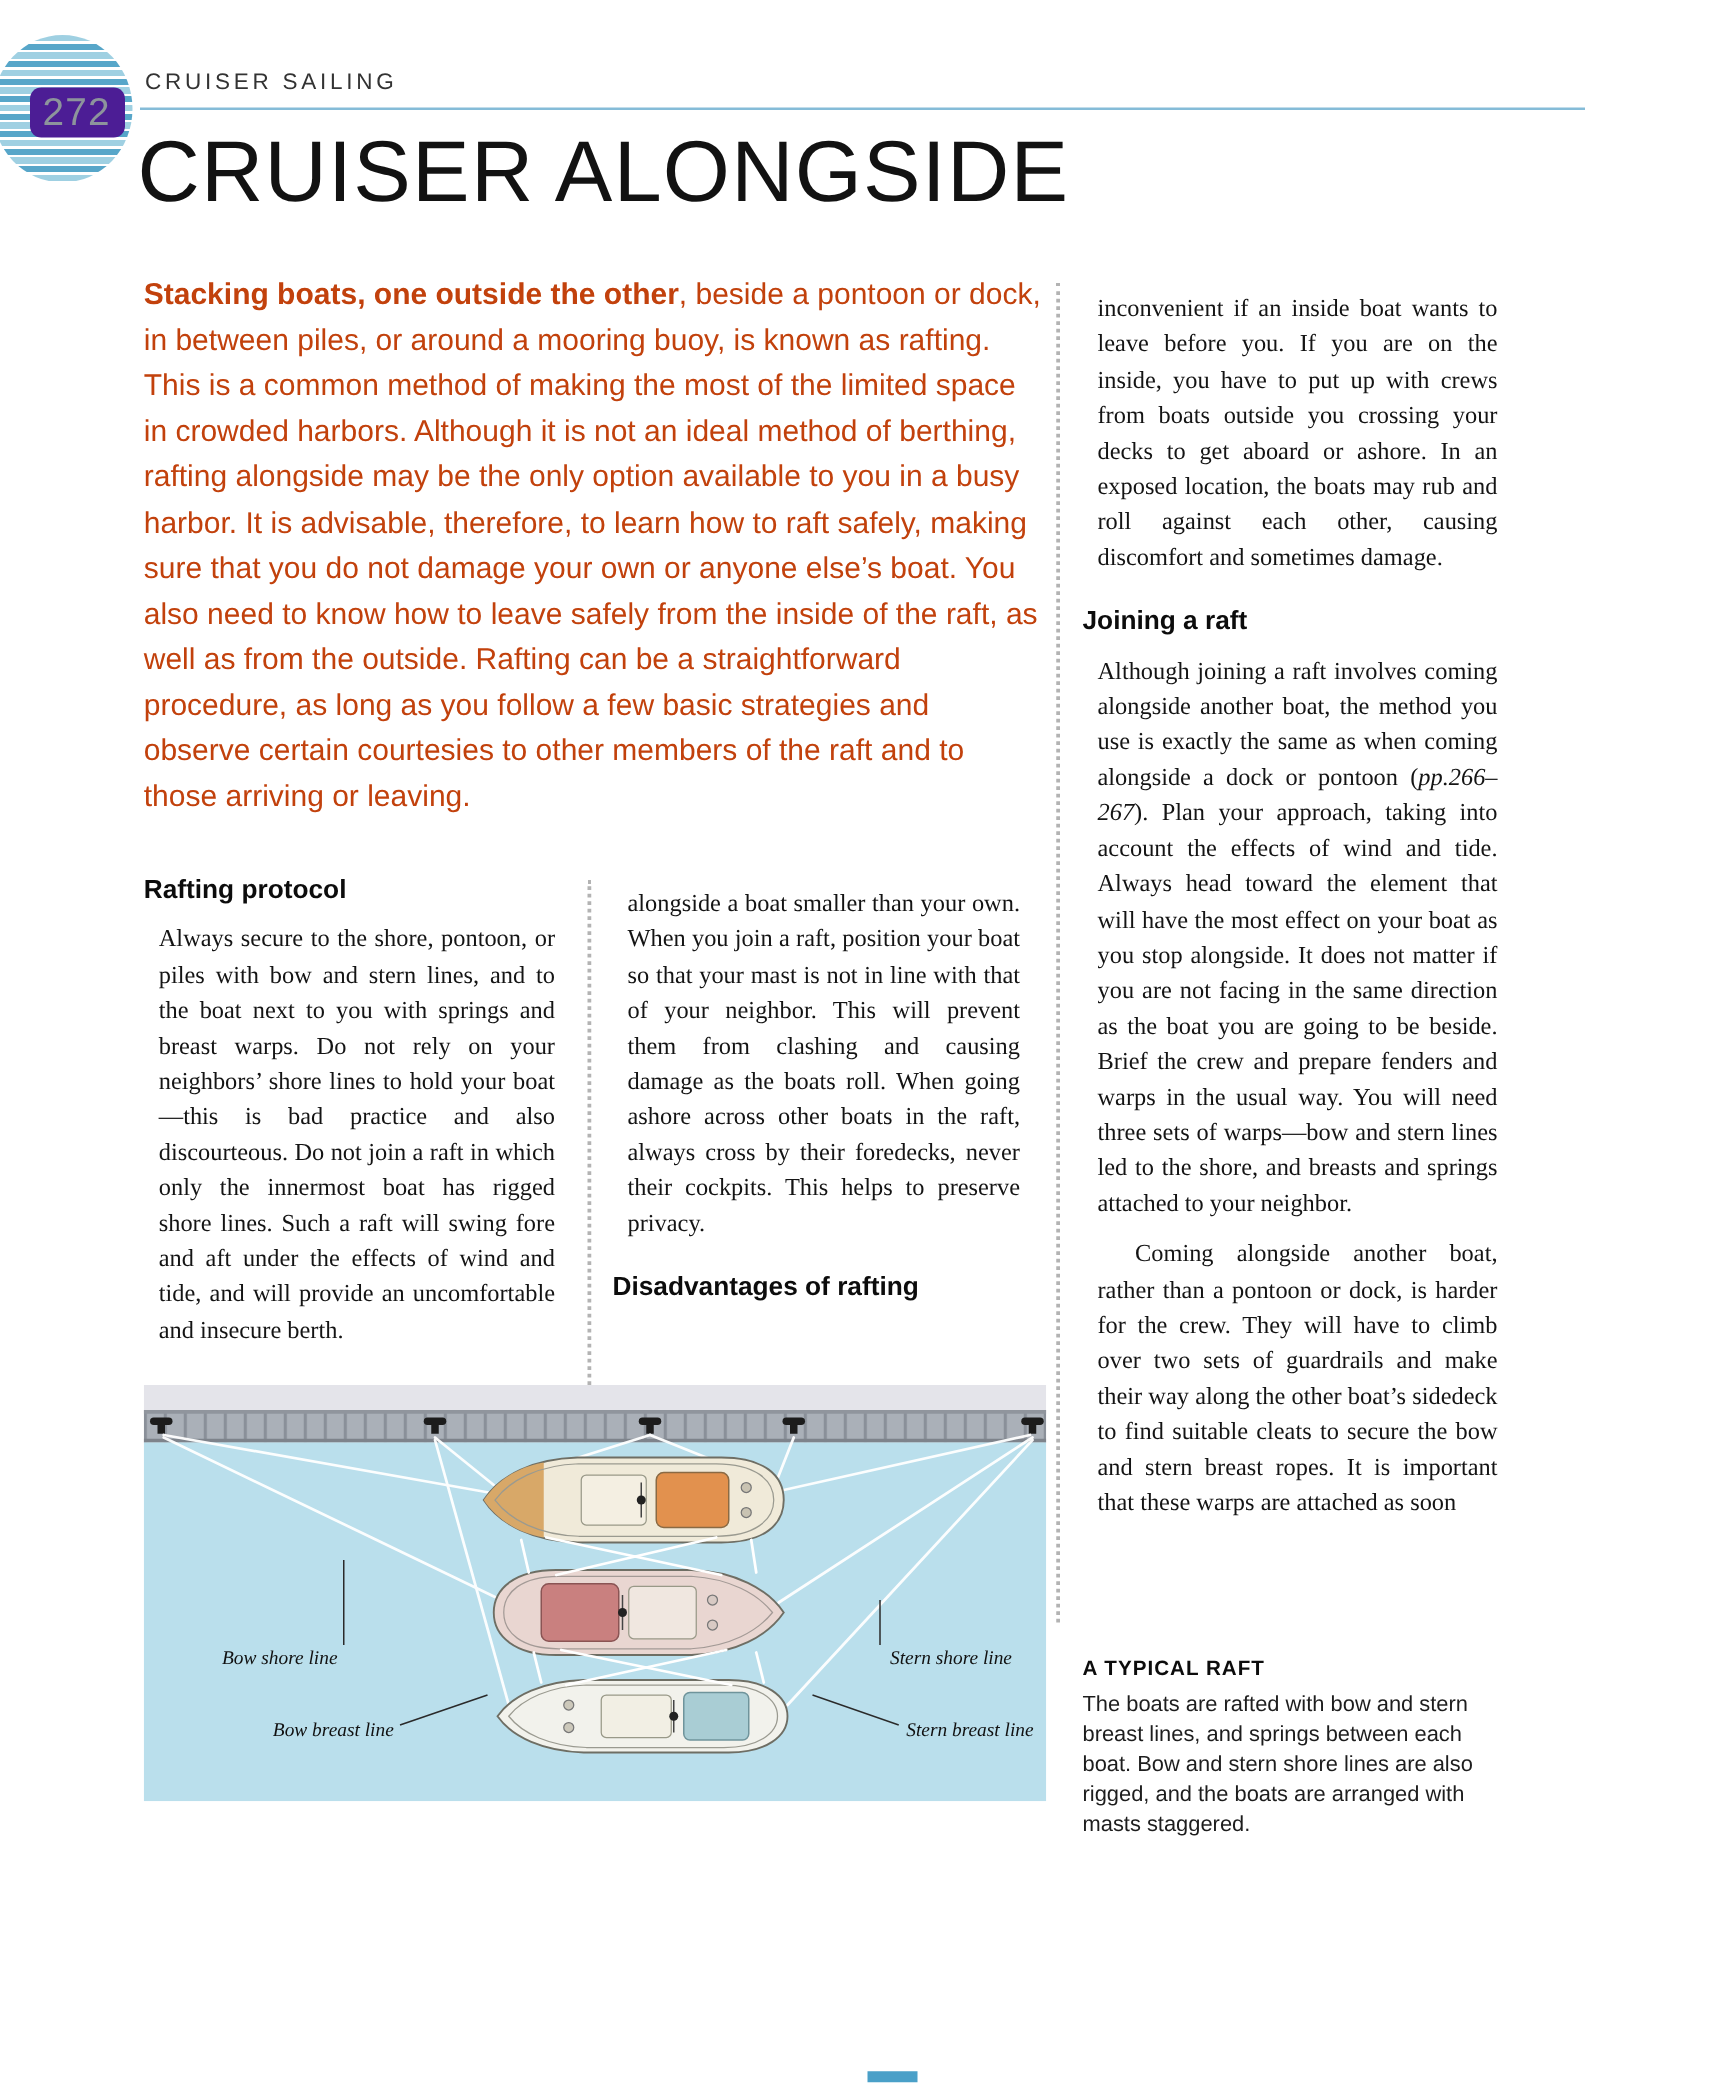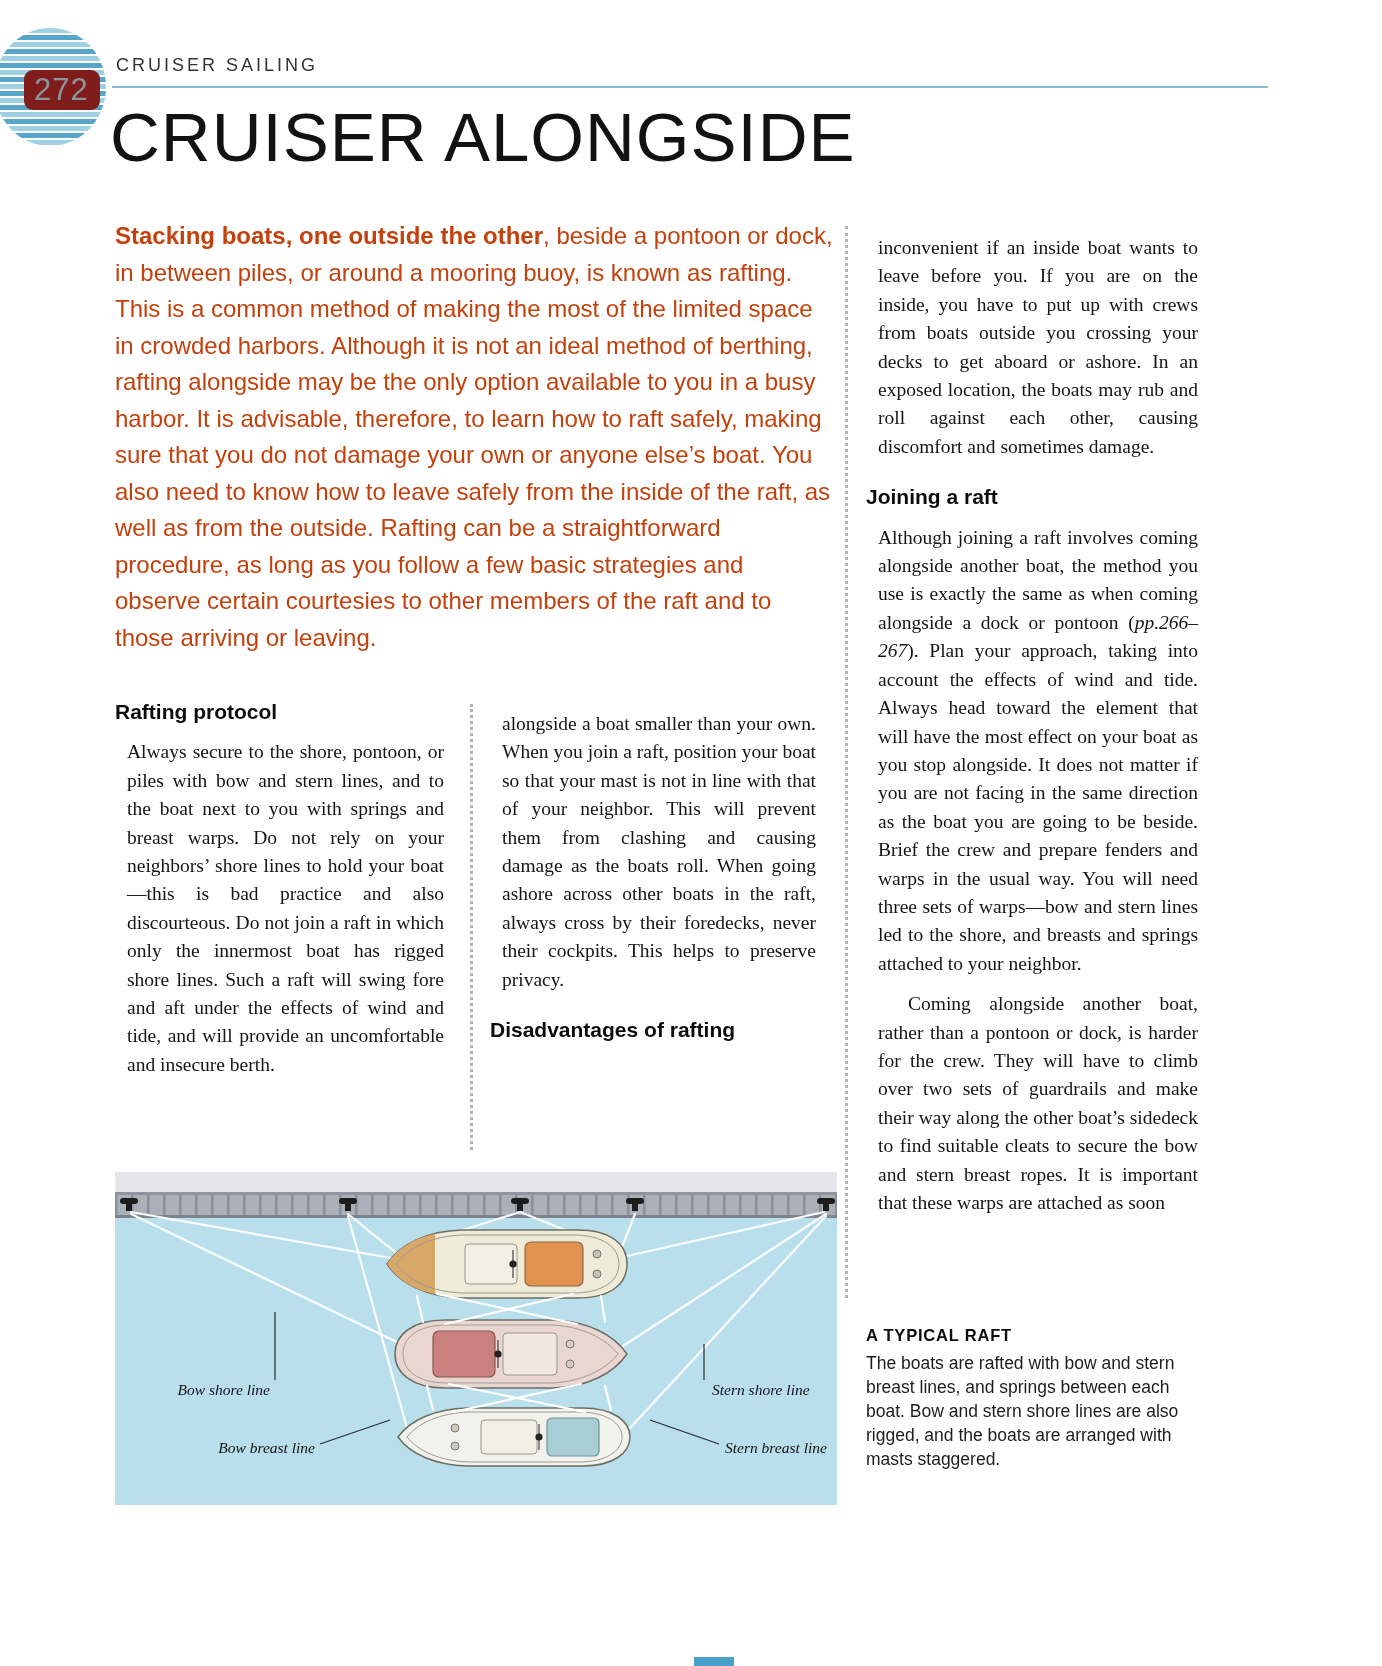--- a/index.html
+++ b/index.html
@@ -18,21 +18,21 @@
     left:-6px; top:28px; width:112px; height:118px;
     border-radius:50%;
     background:repeating-linear-gradient(180deg,
       #9fd0e2 0px, #9fd0e2 5px,
       #ffffff 5px, #ffffff 7px,
       #57a6c9 7px, #57a6c9 12px,
       #ffffff 12px, #ffffff 14px);
   }
   .pagenum-box {
     left:24px; top:70px; width:76px; height:40px;
-    background:#7f1d1d; border-radius:9px;
+    background:#4c1d95; border-radius:9px;
     font-size:31px; line-height:40px; padding-left:10px;
     color:#8d949c; letter-spacing:1px;
   }
 
   .section-head {
     left:116px; top:55px;
     font-size:18px; letter-spacing:3px; color:#333333; font-weight:400;
   }
   .head-rule {
     left:112px; top:86px; width:1156px; height:2px;
@@ -66,21 +66,21 @@
   .col-left   { left:115px; top:698px;  width:341px; }
   .col-middle { left:490px; top:698px;  width:338px; }
   .col-right  { left:866px; top:222px;  width:344px; }
 
   .dot-sep {
     width:0; border-left:3px dotted #b3b3b3;
   }
   .sep1 { left:470px; top:704px; height:446px; }
   .sep2 { left:845px; top:226px; height:1072px; }
 
-  .figure { left:115px; top:1172px; width:577px; height:333px; }
+  .figure { left:115px; top:1108px; width:577px; height:333px; }
 
   .caption { left:866px; top:1326px; width:340px; }
   .caption-title {
     font-size:16.5px; font-weight:700; letter-spacing:0.8px; color:#0c0c0c;
     margin-bottom:6px;
   }
   .caption-text {
     font-size:17.5px; line-height:24px; color:#1d1d1d;
   }
 

